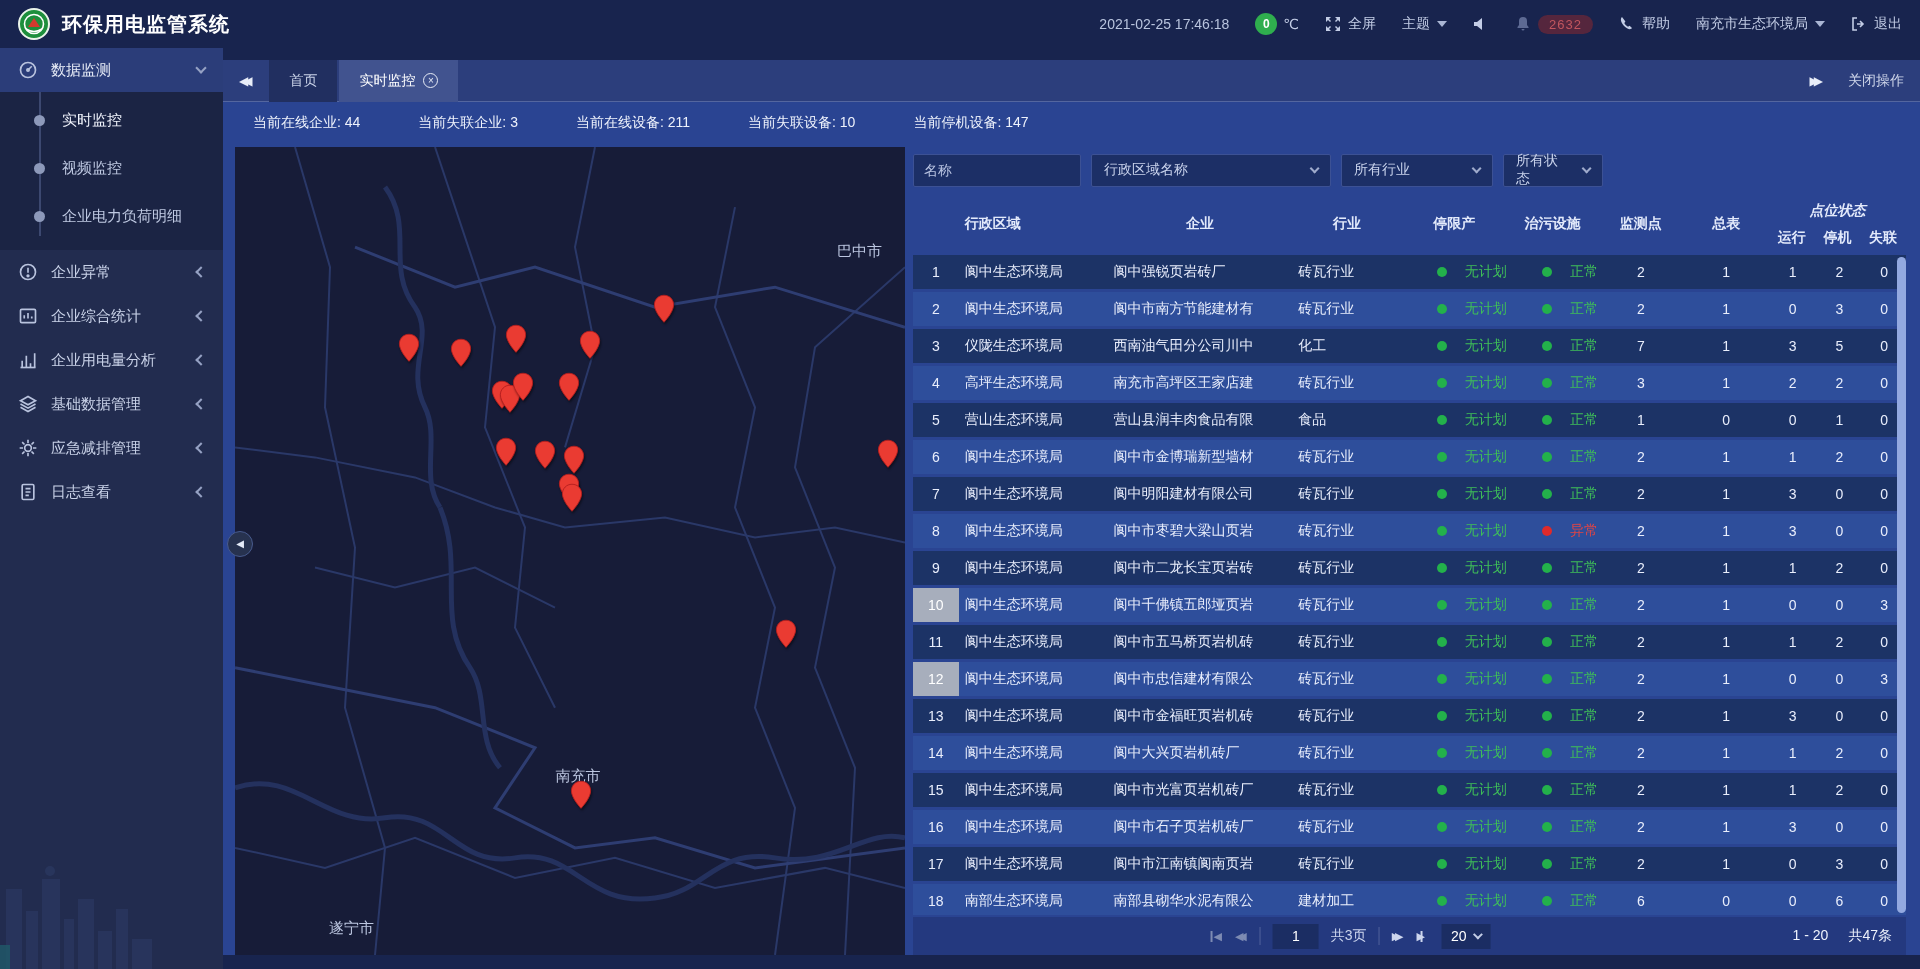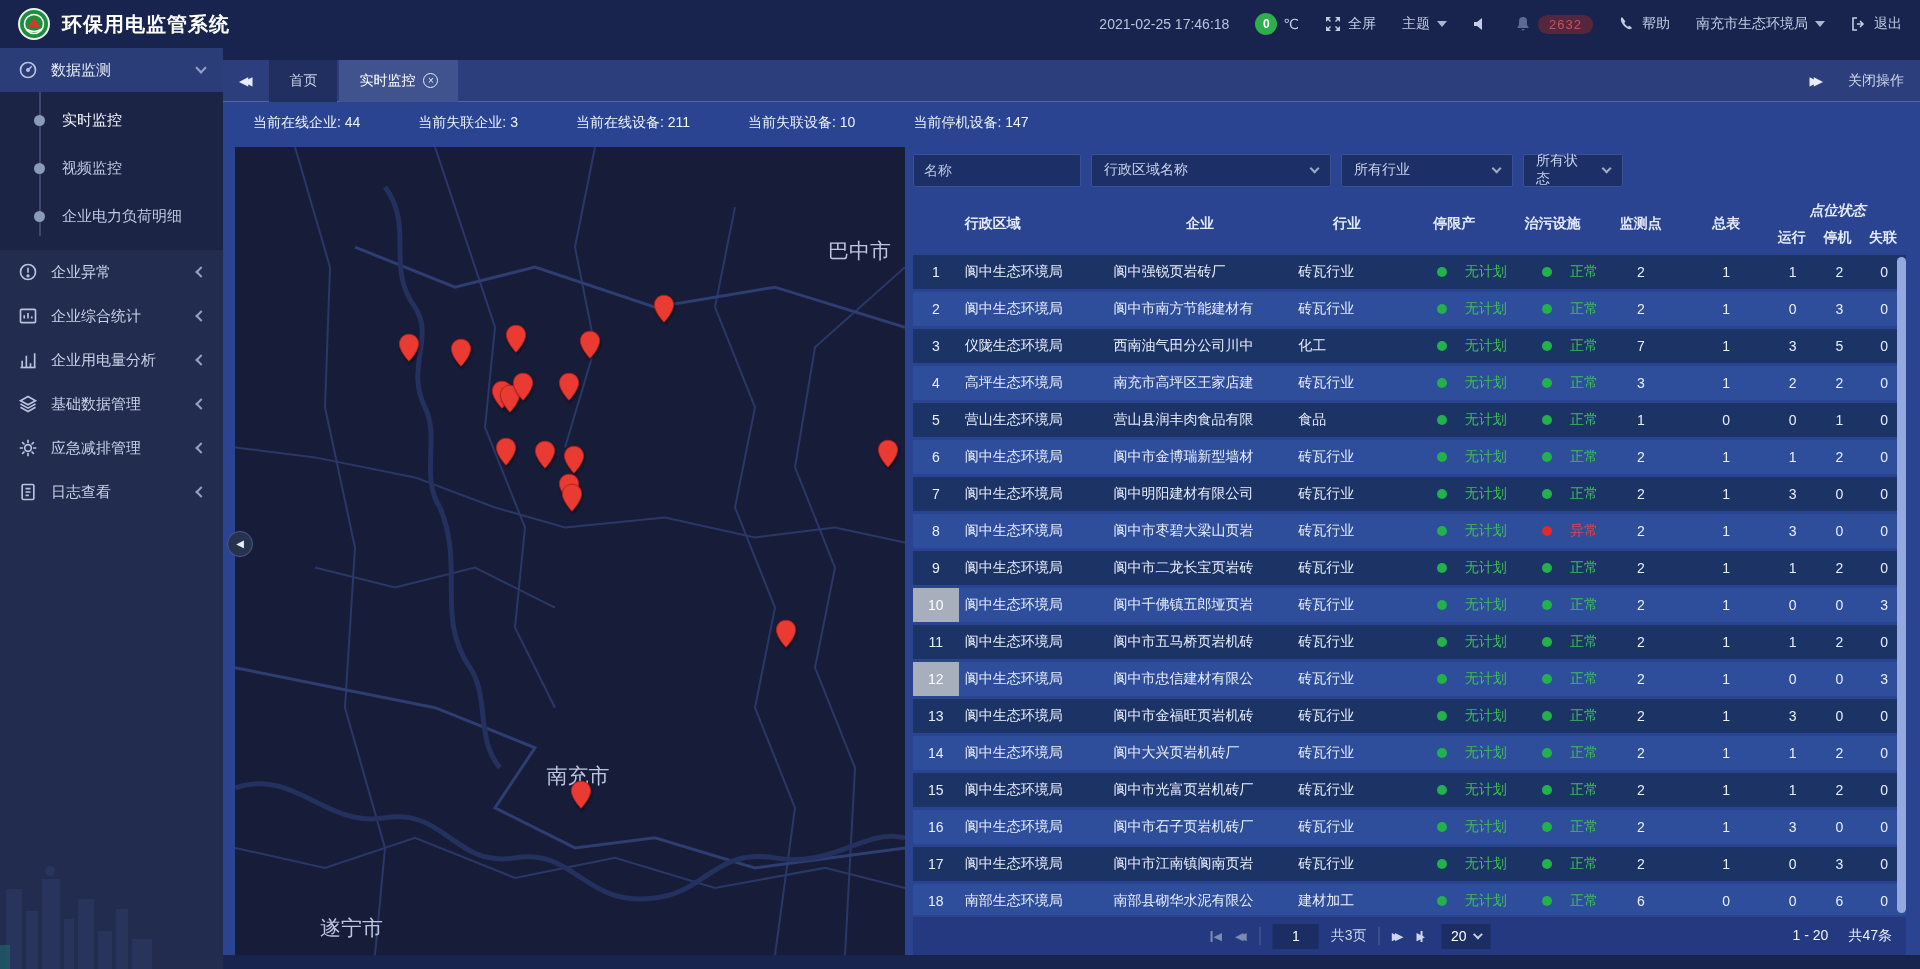--- a/index.html
+++ b/index.html
@@ -58,33 +58,33 @@
   .tabbar-right{margin-left:auto;display:flex;align-items:center;gap:22px;font-size:14px;color:#cfd6ea}
 
   .stats-bar{height:42px;display:flex;align-items:center;padding:0 30px;gap:58px;color:#eef2fc;font-size:14px;flex:0 0 42px}
   .stat b{font-weight:normal}
 
   .content{flex:1;display:flex;padding:3px 14px 0 12px;gap:8px;min-height:0}
 
   
   .map-panel{width:670px;flex:0 0 670px;background:var(--map);position:relative}
   .map-panel svg.roads{position:absolute;inset:0;width:100%;height:100%}
-  .city{position:absolute;transform:translate(-50%,-50%);color:#bcc6e0;font-size:21px;white-space:nowrap}
+  .city{position:absolute;transform:translate(-50%,-50%);color:#bcc6e0;font-size:15px;white-space:nowrap}
   .pin{position:absolute;width:22px;height:30px;transform:translate(-50%,-100%);cursor:pointer}
   .pin svg{width:22px;height:30px;filter:drop-shadow(1px 2px 1px rgba(0,0,0,.45))}
   .map-toggle{position:absolute;left:-8px;top:47.5%;width:26px;height:26px;border-radius:50%;background:#27324f;border:1px solid #485b8e;color:#e5ebf8;display:flex;align-items:center;justify-content:center;font-size:10px;cursor:pointer;z-index:3}
 
   
   .right-panel{flex:1;display:flex;flex-direction:column;min-width:0}
   .filters{height:46px;display:flex;align-items:center;gap:10px;padding:6px 0;flex:0 0 46px}
   .f-input{width:168px;height:33px;background:#1c2f66;border:1px solid #3c5194;border-radius:2px;color:#c9d3ec;font-size:14px;padding:0 10px;font-family:inherit}
   .f-input::placeholder{color:#b9c4e2}
   .f-select{height:33px;background:#1c2f66;border:1px solid #3c5194;border-radius:2px;color:#c9d3ec;font-size:14px;display:flex;align-items:center;justify-content:space-between;padding:0 12px;cursor:pointer}
   .f-select .chev{border-color:#9fabcc;padding:2.6px;transform:rotate(45deg);margin-top:-3px;margin-left:14px}
-  .w-region{width:240px}.w-industry{width:172px}.w-status{width:100px}
+  .w-region{width:240px}.w-industry{width:152px}.w-status{width:100px}
 
   .table-box{flex:1;display:flex;flex-direction:column;position:relative;min-height:0}
   .v-scroll{position:absolute;right:0;top:64px;bottom:2px;width:9px;background:#93a9e0;border-radius:5px;z-index:2}
   .thead{height:62px;flex:0 0 62px;display:flex;color:#e3eafb;font-size:14px}
   .th{display:flex;align-items:center;justify-content:center;font-weight:bold}
   .th.left{justify-content:flex-start;padding-left:6px}
   .th-group{display:flex;flex-direction:column}
   .group-title{font-style:italic;font-weight:bold;text-align:center;padding-top:9px}
   .sub-row{display:flex;flex:1;align-items:center}
   .sub-row span{flex:1;text-align:center;font-weight:bold}

